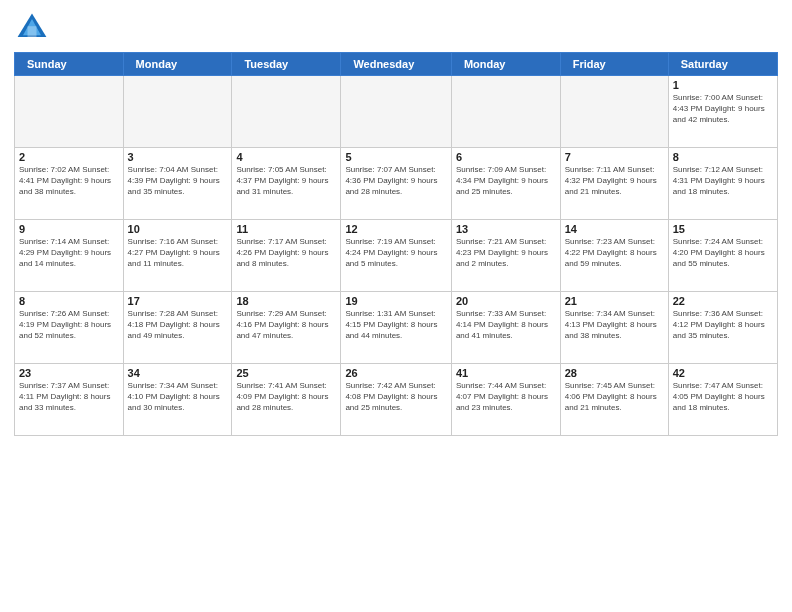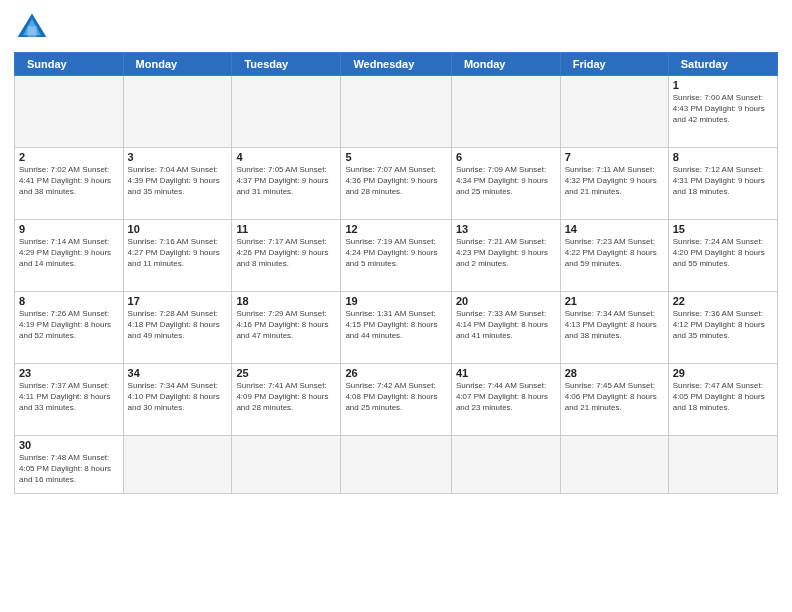--- a/index.html
+++ b/index.html
@@ -334,37 +334,22 @@
 and 23 minutes.</div>
           </td>
           <td>
             <span class="day-number">28</span>
             <div class="day-info">Sunrise: 7:45 AM
 Sunset: 4:06 PM
 Daylight: 8 hours
 and 21 minutes.</div>
           </td>
           <td>
-            <span class="day-number">29</span>
+            <span class="day-number">42</span>
             <div class="day-info">Sunrise: 7:47 AM
 Sunset: 4:05 PM
 Daylight: 8 hours
 and 18 minutes.</div>
           </td>
-        </tr>
-        <tr>
-          <td class="last-row">
-            <span class="day-number">30</span>
-            <div class="day-info">Sunrise: 7:48 AM
-Sunset: 4:05 PM
-Daylight: 8 hours
-and 16 minutes.</div>
-          </td>
-          <td class="empty last-row"></td>
-          <td class="empty last-row"></td>
-          <td class="empty last-row"></td>
-          <td class="empty last-row"></td>
-          <td class="empty last-row"></td>
-          <td class="empty last-row"></td>
         </tr>
       </tbody>
   </table>
 </div>
 
 </body></html>

